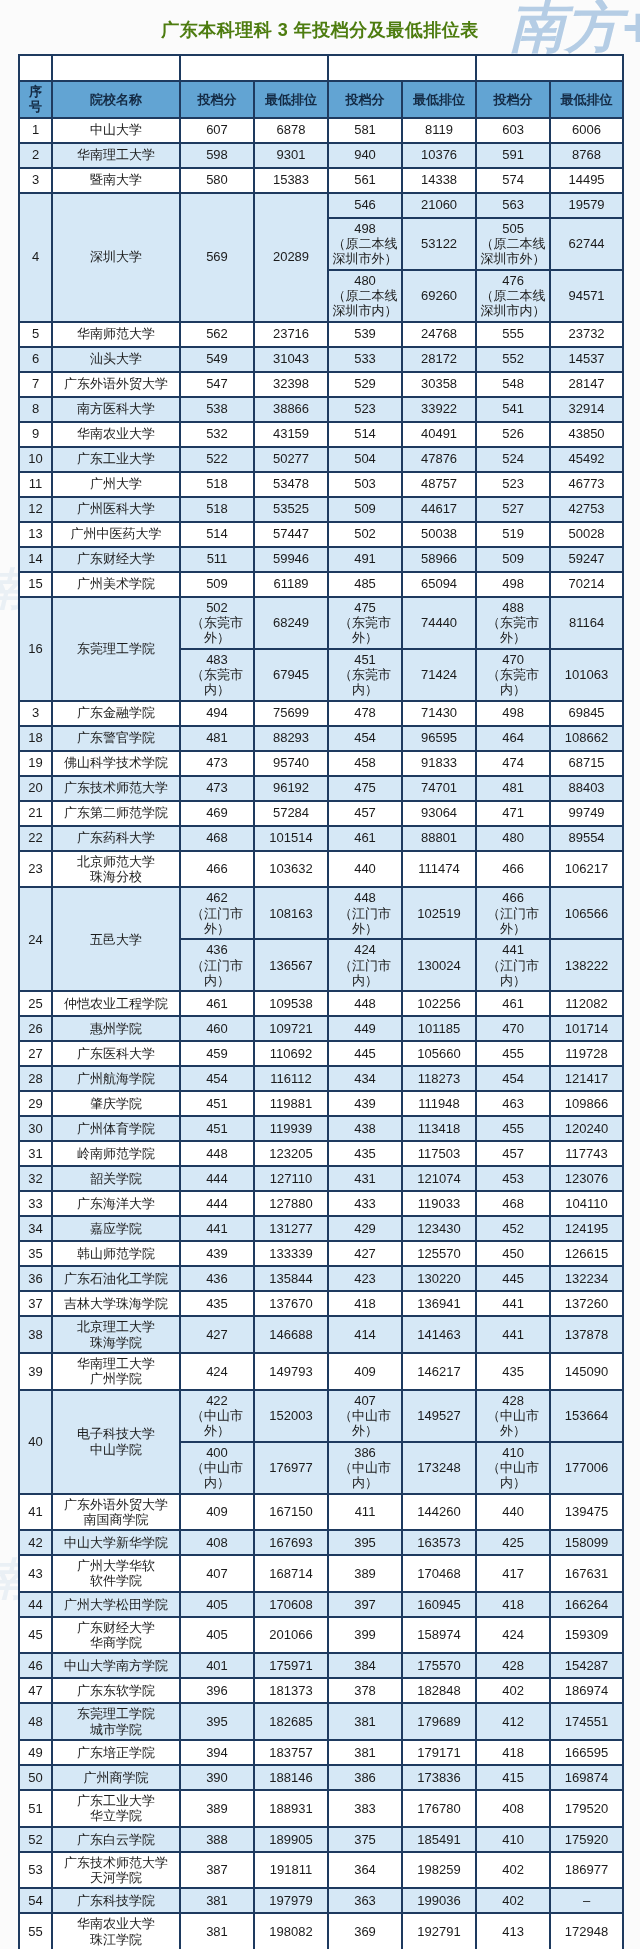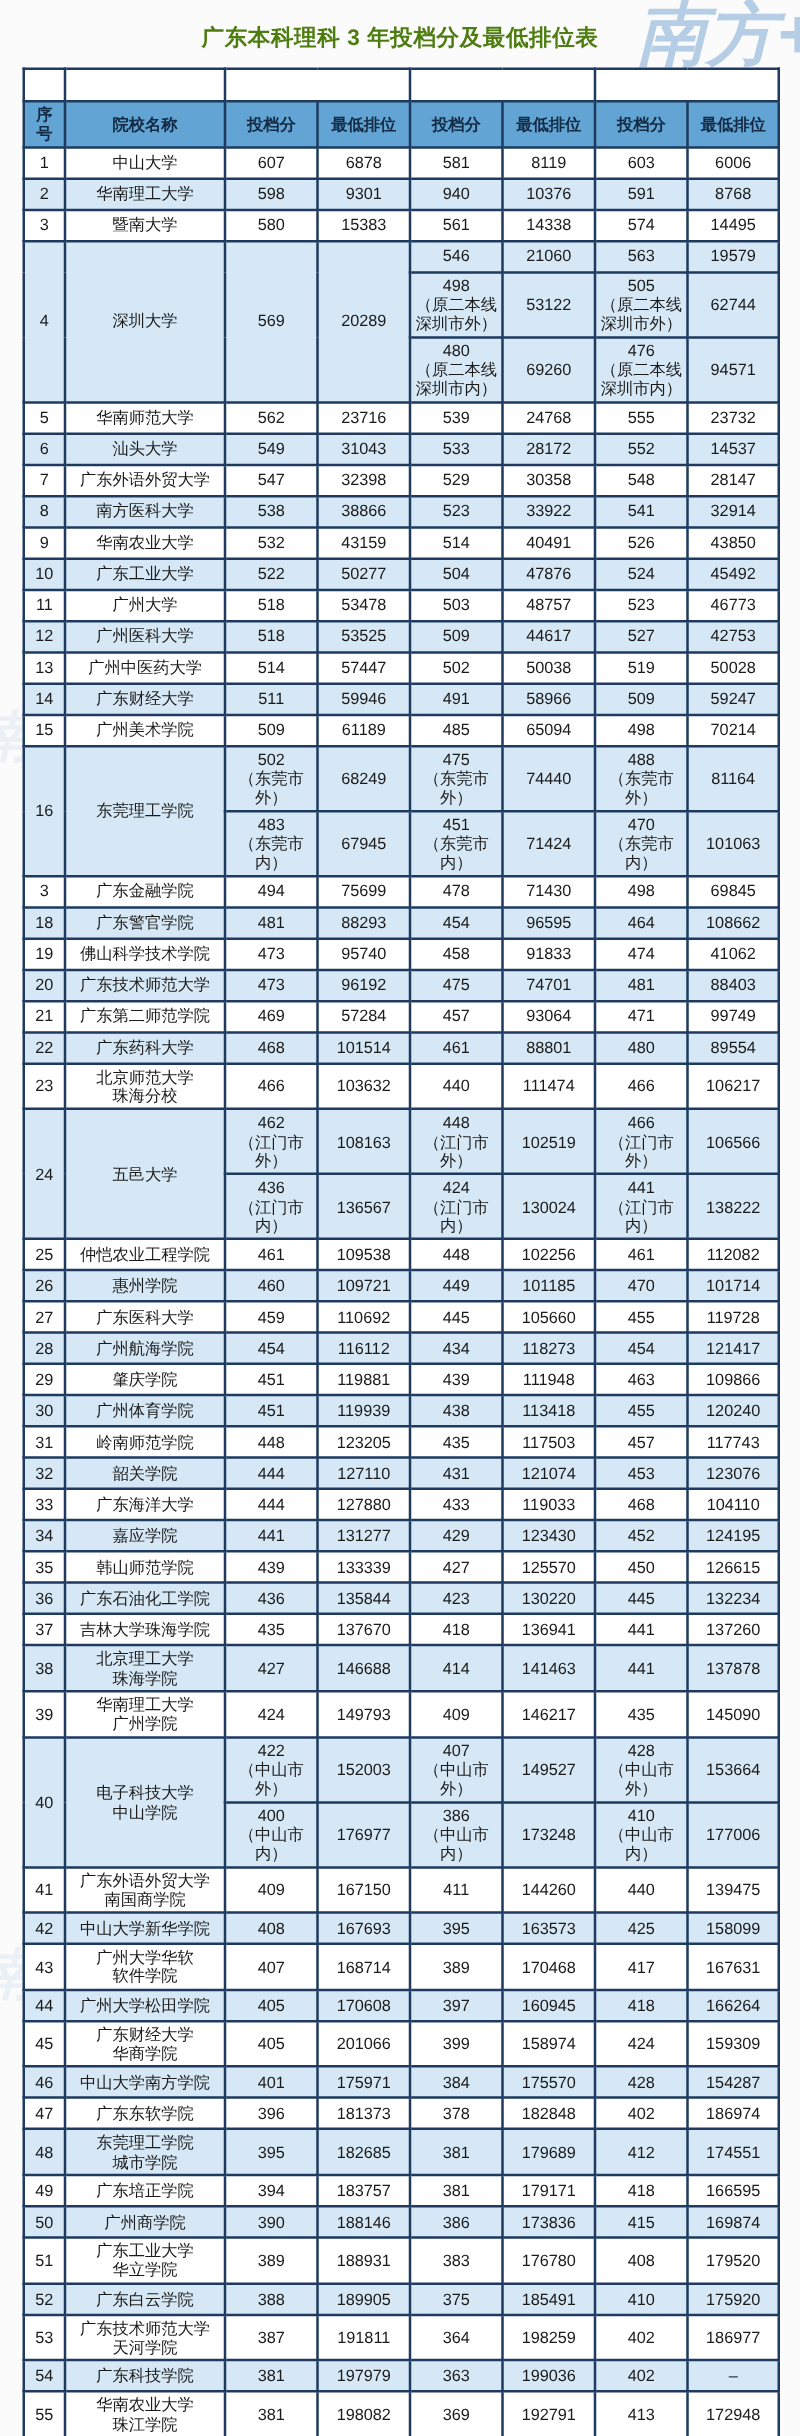--- a/index.html
+++ b/index.html
@@ -316,21 +316,21 @@
         <td>108662</td>
       </tr>
       <tr>
         <td>19</td>
         <td>佛山科学技术学院</td>
         <td>473</td>
         <td>95740</td>
         <td>458</td>
         <td>91833</td>
         <td>474</td>
-        <td>41062</td>
+        <td>68715</td>
       </tr>
       <tr class="alt">
         <td>20</td>
         <td>广东技术师范大学</td>
         <td>473</td>
         <td>96192</td>
         <td>475</td>
         <td>74701</td>
         <td>481</td>
         <td>88403</td>

